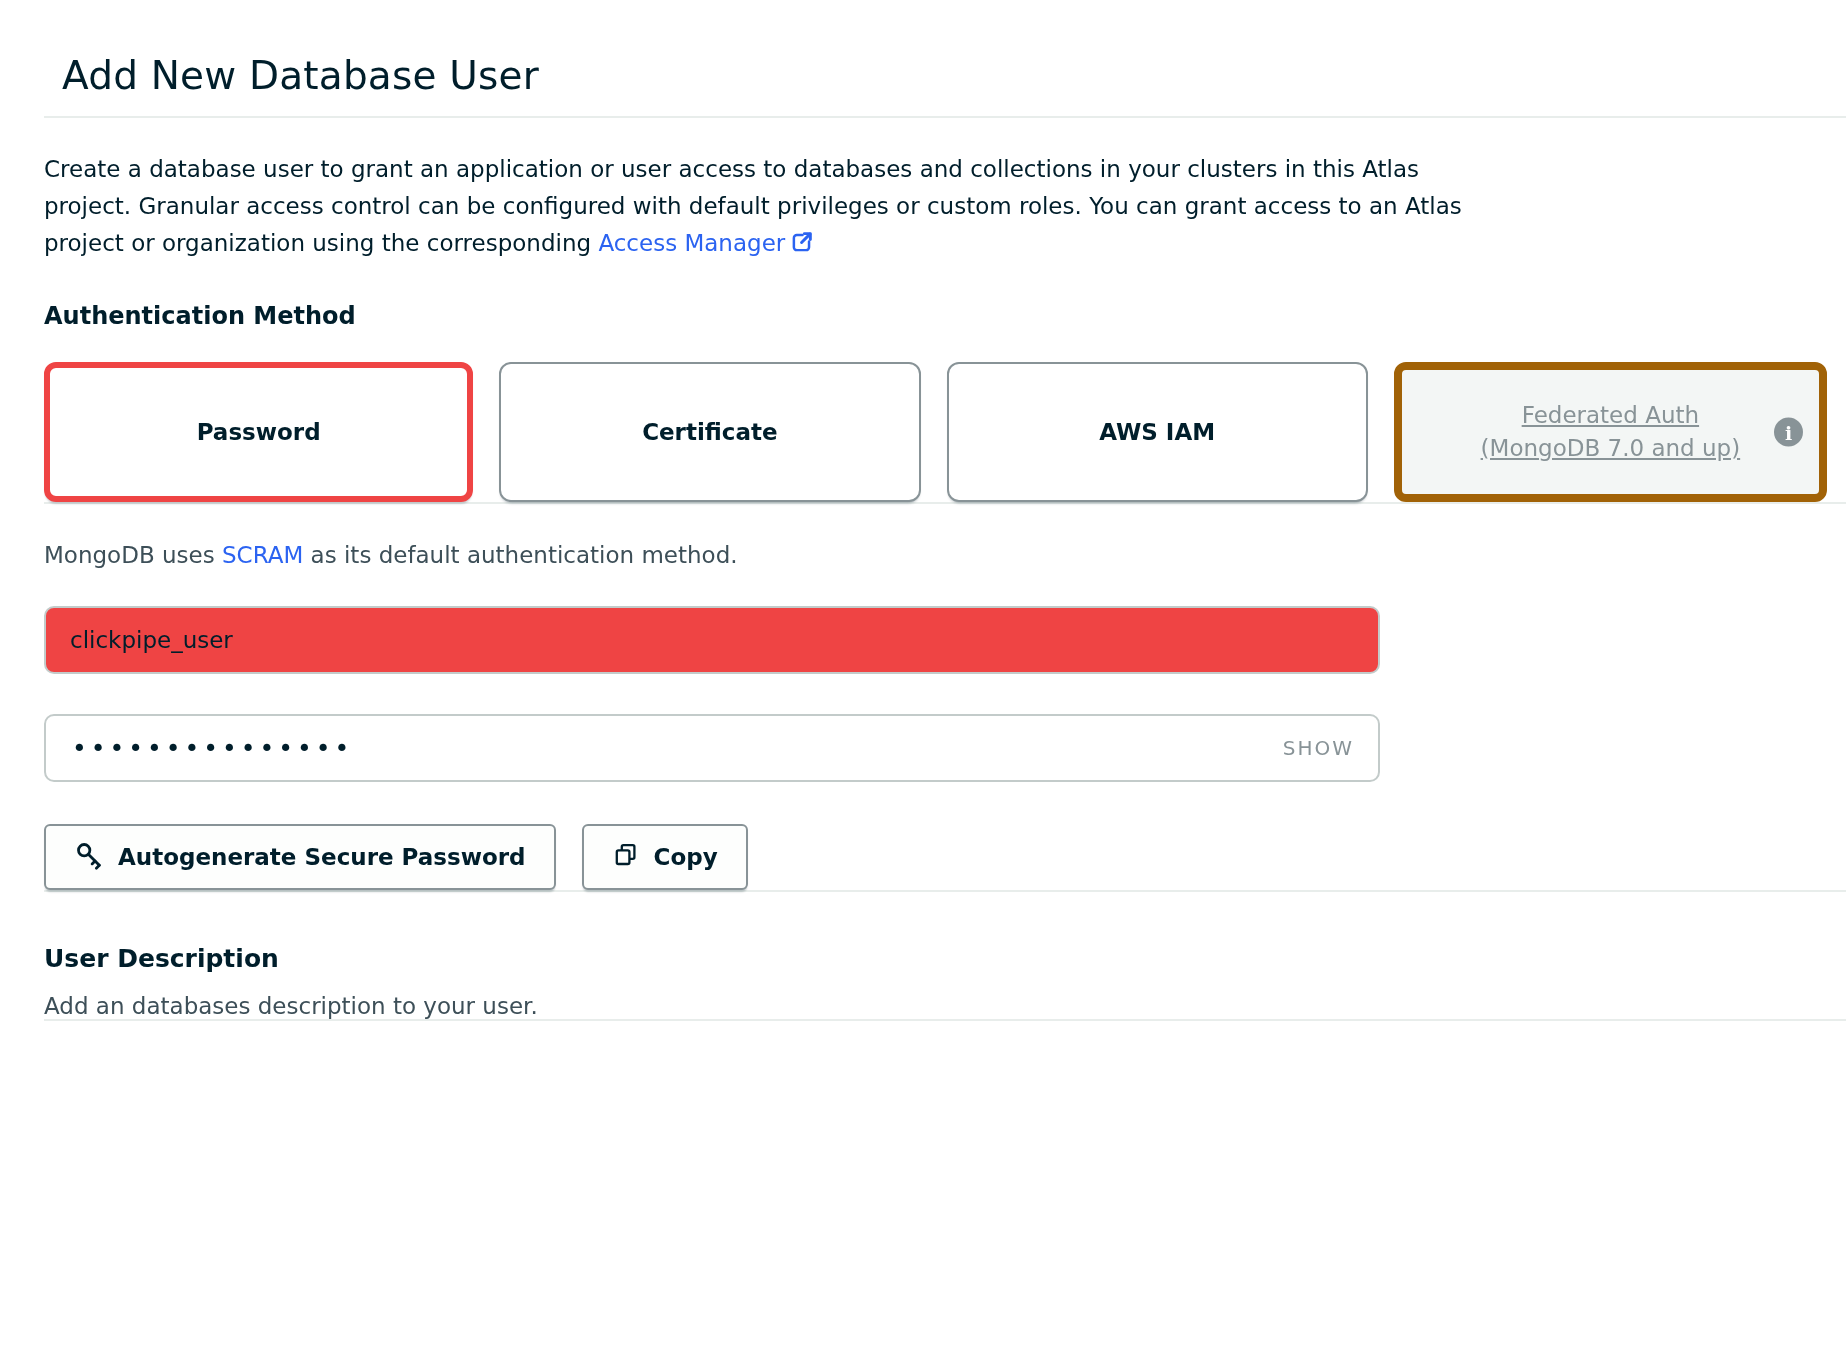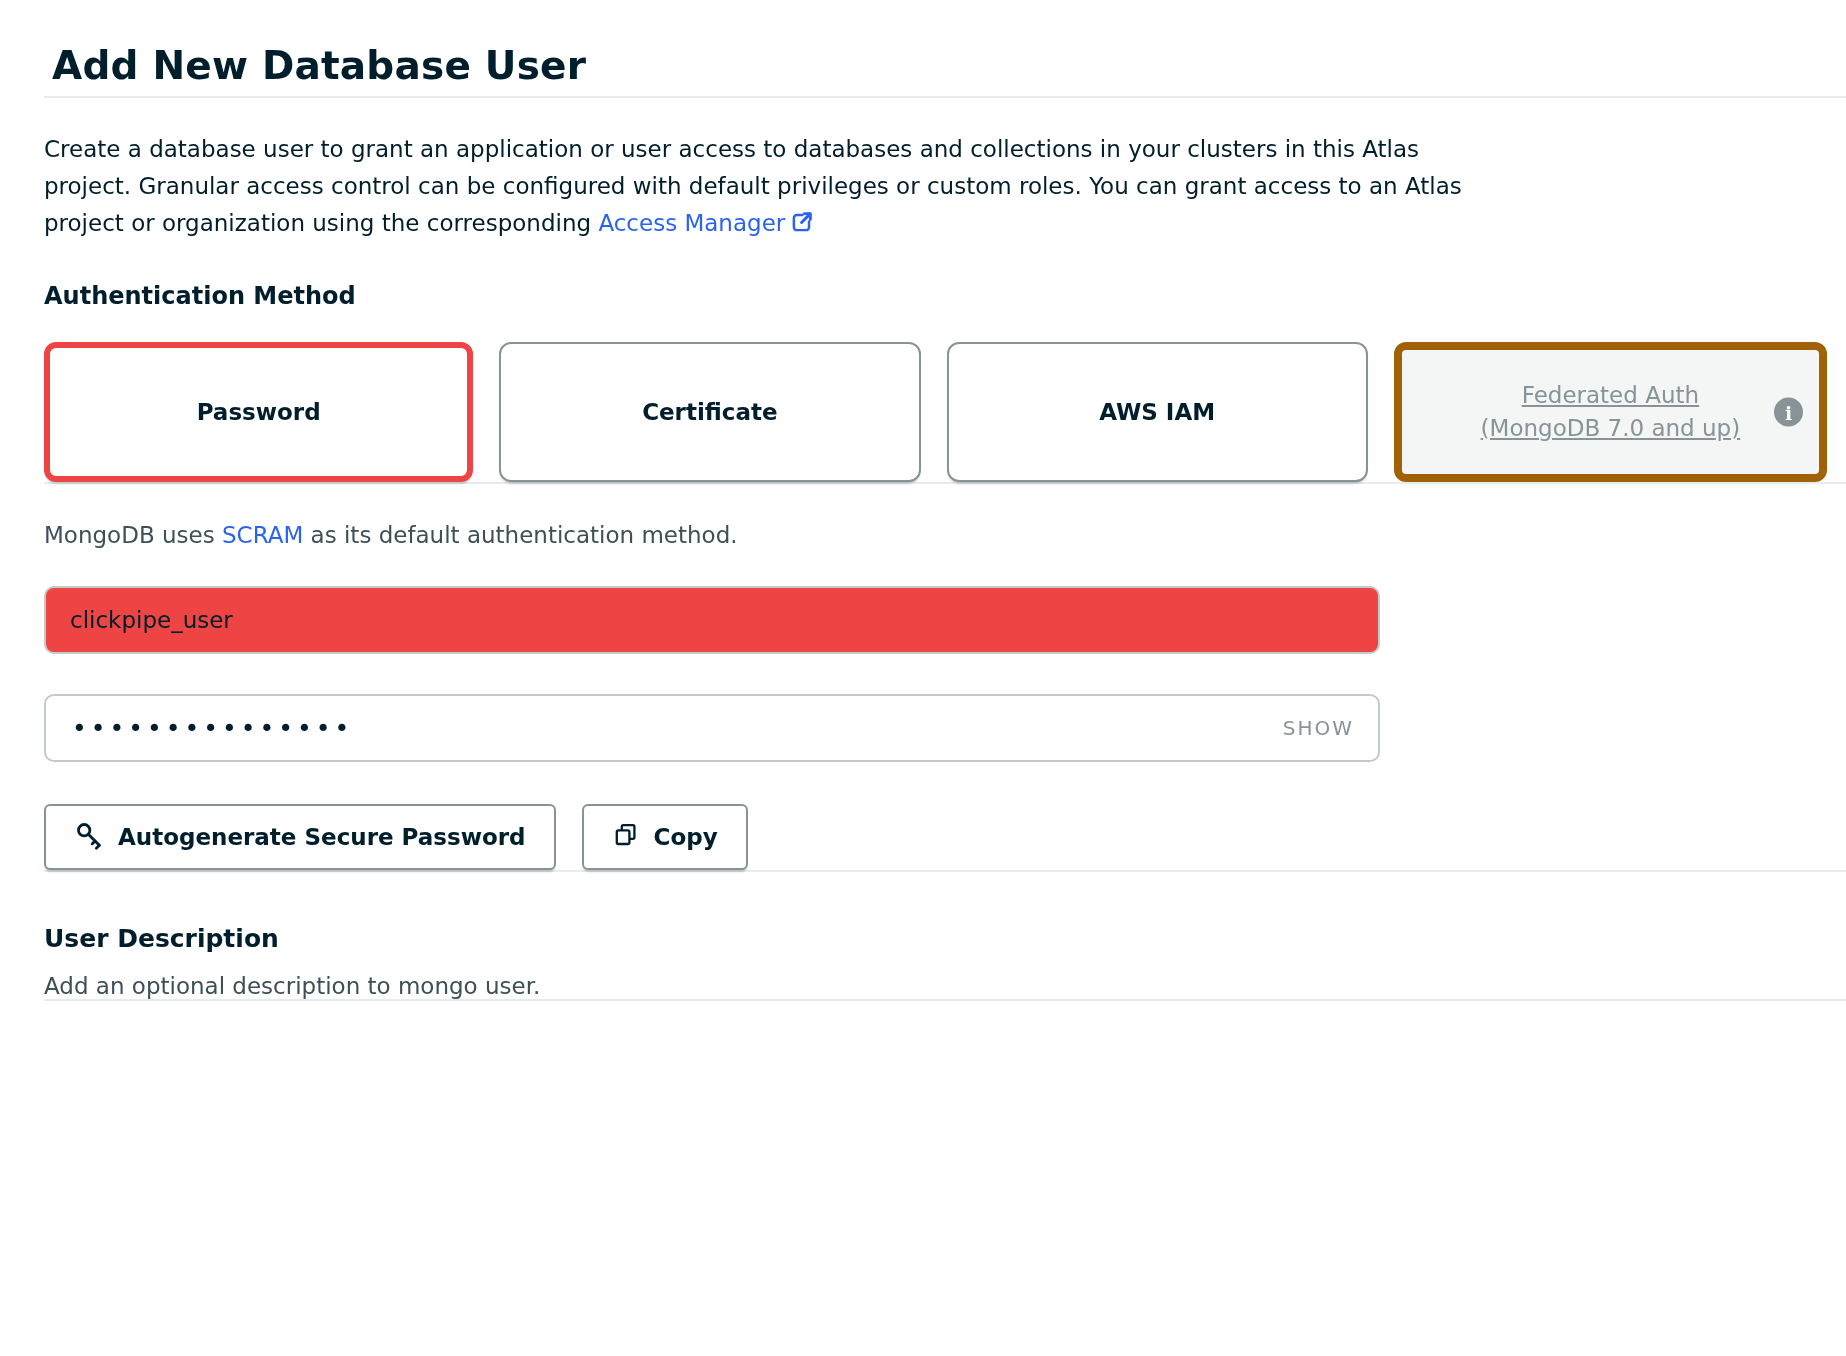--- a/index.html
+++ b/index.html
@@ -7,23 +7,23 @@
   body {
     width: 1846px; height: 1356px;
     background: #ffffff;
     font-family: "DejaVu Sans", sans-serif;
     color: #001E2B;
     overflow: hidden;
   }
   .page { padding: 35px 0 0 44px; }
 
   .page-title {
-    margin: 8px;
+    margin: 18px;
     font-size: 39px;
-    font-weight: 700;
+    font-weight: 400;
     color: #001E2B;
     letter-spacing: 0.2px;
   }
 
   hr.divider {
     border: none;
     border-top: 2px solid #E8EDEB;
     margin: 0;
     width: 100%;
   }
@@ -227,18 +227,18 @@
             <rect x="9.8" y="4.2" width="12.6" height="13.6" rx="1.6"></rect>
             <rect x="4.8" y="9.4" width="12.6" height="13.6" rx="1.6" fill="#FDFEFD"></rect>
           </svg></span>
       <span>Copy</span>
     </button>
   </div>
 
   <hr class="divider divider-3">
 
   <h2 class="section-heading ud-heading">User Description</h2>
-  <div class="ud-subtext">Add an optional description to mongo user.</div>
+  <div class="ud-subtext">Add an databases description to your user.</div>
 
 
   <hr class="divider divider-4">
 
 </div>
 
 </body></html>

